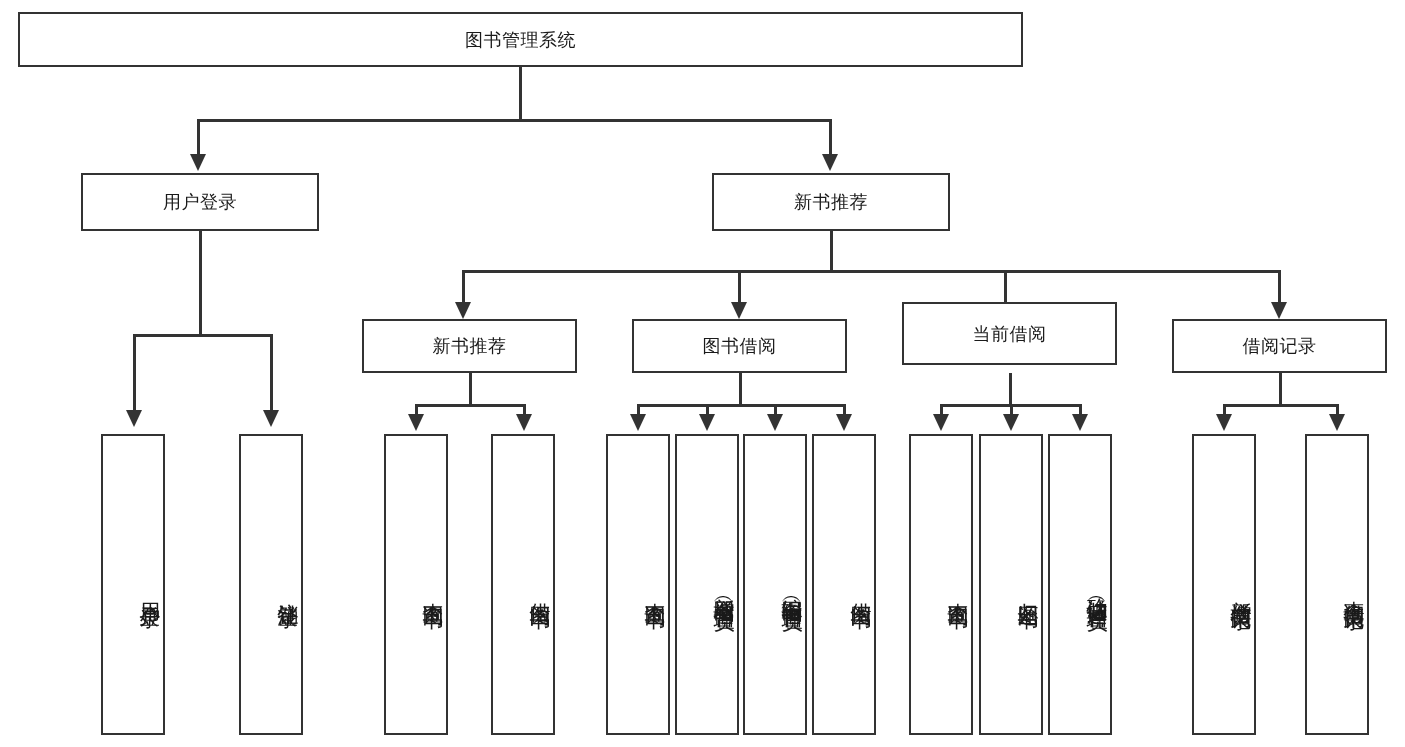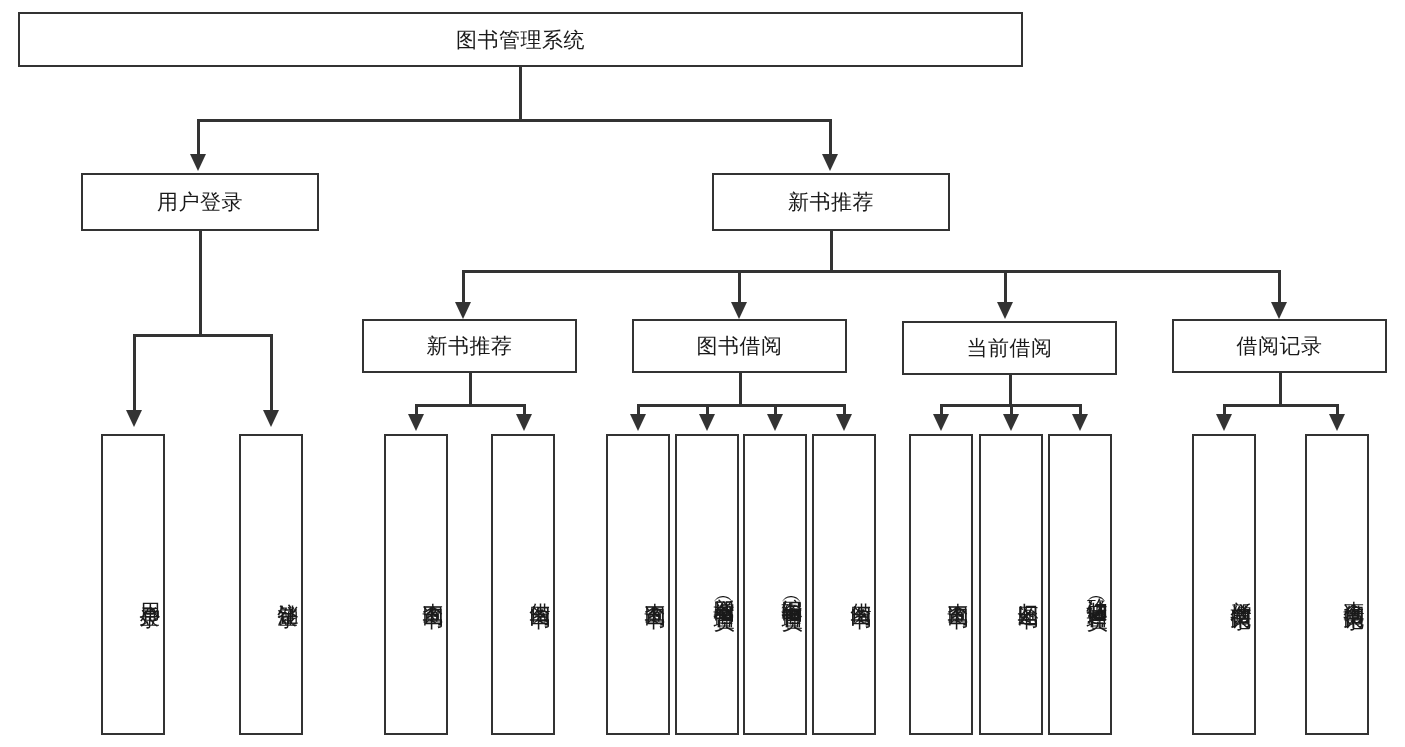--- a/index.html
+++ b/index.html
@@ -21,21 +21,21 @@
     position: absolute;
     box-sizing: border-box;
     border: 2.5px solid #333333;
     background: #ffffff;
     display: flex;
     align-items: center;
     justify-content: center;
     color: #1a1a1a;
   }
   .node.horiz {
-    font-size: 21px;
+    font-size: 18px;
     letter-spacing: 0.5px;
   }
   .node.vert {
     writing-mode: vertical-rl;
     text-orientation: upright;
     font-size: 21px;
     line-height: 1.28;
     letter-spacing: 2px;
     align-items: flex-start;
     justify-content: center;
@@ -113,21 +113,21 @@
   <div class="arrow" style="left:997px; top:302px;"></div>
   <div class="vline" style="left:1278px; top:270px; height:34px;"></div>
   <div class="arrow" style="left:1271px; top:302px;"></div>
 
   <div class="node horiz" style="left:632px; top:319px; width:215px; height:54px;">
     <span class="label">图书借阅</span>
   </div>
   <div class="node horiz" style="left:362px; top:319px; width:215px; height:54px;">
     <span class="label">新书推荐</span>
   </div>
-  <div class="node horiz" style="left:902px; top:321px; width:215px; height:54px;">
+  <div class="node horiz" style="left:902px; top:302px; width:215px; height:63px;">
     <span class="label">当前借阅</span>
   </div>
   <div class="node horiz" style="left:1172px; top:319px; width:215px; height:54px;">
     <span class="label">借阅记录</span>
   </div>
 
   <div class="vline" style="left:469px; top:373px; height:33px;"></div>
   <div class="hline" style="left:415px; top:404px; width:110px;"></div>
   <div class="vline" style="left:415px; top:404px; height:12px;"></div>
   <div class="arrow" style="left:408px; top:414px;"></div>

